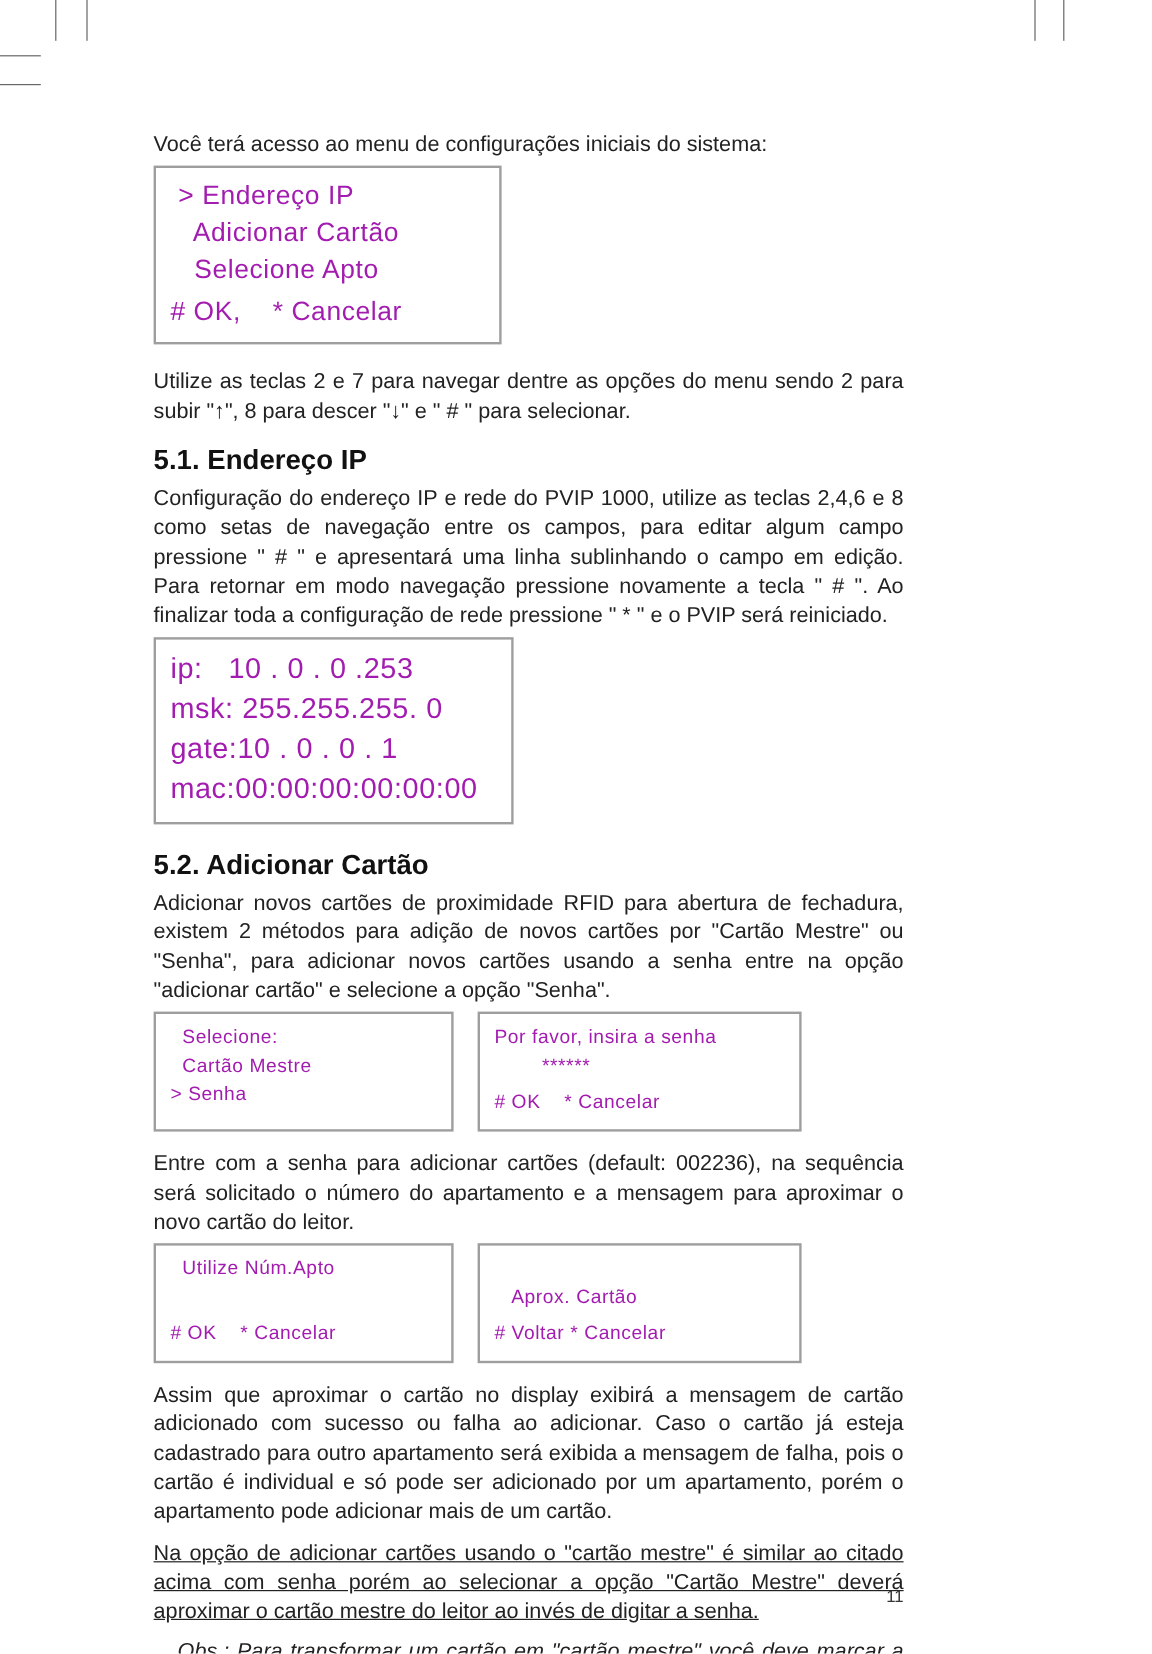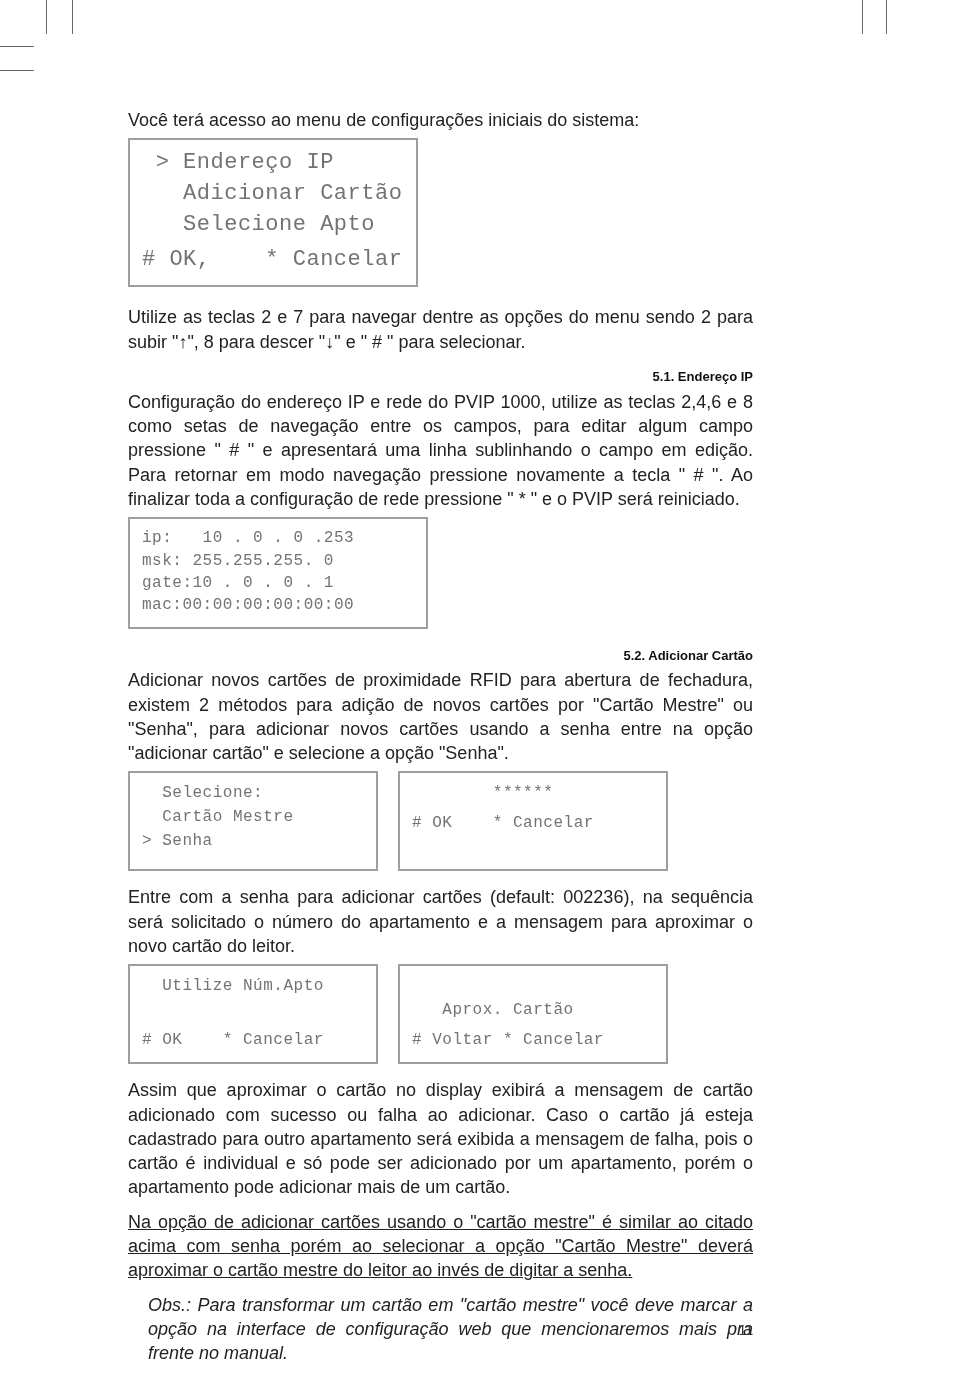--- a/index.html
+++ b/index.html
@@ -14,36 +14,35 @@
     height: 1378px;
     position: relative;
     box-sizing: border-box;
     padding: 108px 110px 48px 128px;
     font-size: 18px;
     line-height: 1.35;
   }
   p { margin: 0 0 6px 0; }
   .para { color: #222; }
   h3 {
-    font-size: 13px;
+    font-size: 23px;
     font-weight: 700;
     margin: 14px 0 4px 0;
     color: #111;
-    text-align: right;
   }
   .just { text-align: justify; }
   .italic { font-style: italic; }
   .lcd {
     border: 2px solid #9e9e9e;
     background: #fff;
     padding: 8px 12px 10px 12px;
-    font-family: Liberation Mono, monospace;
+    font-family: Liberation Sans, sans-serif;
     font-size: 22px;
     line-height: 1.4;
-    color: #737373;
+    color: #a21caf;
     letter-spacing: 0.5px;
     margin: 6px 0 18px 0;
     box-sizing: border-box;
   }
   .lcd.small { font-size: 16px; line-height: 1.5; }
   .lcd .row { white-space: pre; }
   .lcd .foot { margin-top: 4px; }
   .lcd-pair {
     display: flex;
     gap: 20px;
@@ -97,38 +96,39 @@
     <div class="row">   Adicionar Cartão</div>
     <div class="row">   Selecione Apto</div>
     <div class="row foot"># OK,    * Cancelar</div>
   </div>
 
   <p class="para just">Utilize as teclas 2 e 7 para navegar dentre as opções do menu sendo 2 para subir "↑", 8 para descer "↓" e " # " para selecionar.</p>
 
   <h3>5.1. Endereço IP</h3>
   <p class="para just">Configuração do endereço IP e rede do PVIP 1000, utilize as teclas 2,4,6 e 8 como setas de navegação entre os campos, para editar algum campo pressione " # " e apresentará uma linha sublinhando o campo em edição. Para retornar em modo navegação pressione novamente a tecla " # ". Ao finalizar toda a configuração de rede pressione " * " e o PVIP será reiniciado.</p>
 
-  <div class="lcd" style="width:300px; font-size:16px;">
+  <div class="lcd" style="width:300px; font-size:24px;">
     <div class="row">ip:   10 . 0 . 0 .253</div>
     <div class="row">msk: 255.255.255. 0</div>
     <div class="row">gate:10 . 0 . 0 . 1</div>
     <div class="row">mac:00:00:00:00:00:00</div>
   </div>
 
   <h3>5.2. Adicionar Cartão</h3>
   <p class="para just">Adicionar novos cartões de proximidade RFID para abertura de fechadura, existem 2 métodos para adição de novos cartões por "Cartão Mestre" ou "Senha", para adicionar novos cartões usando a senha entre na opção "adicionar cartão" e selecione a opção "Senha".</p>
 
   <div class="lcd-pair">
     <div class="lcd small w1">
       <div class="row">  Selecione:</div>
       <div class="row">  Cartão Mestre</div>
       <div class="row">&gt; Senha</div>
       <div class="foot-gap"></div>
     </div>
     <div class="lcd small w2">
+      <div class="row">Por favor, insira a senha</div>
       <div class="row">        ******</div>
       <div class="foot-gap"></div>
       <div class="row"># OK    * Cancelar</div>
     </div>
   </div>
 
   <p class="para just">Entre com a senha para adicionar cartões (default: 002236), na sequência será solicitado o número do apartamento e a mensagem para aproximar o novo cartão do leitor.</p>
 
   <div class="lcd-pair">
     <div class="lcd small w1">

